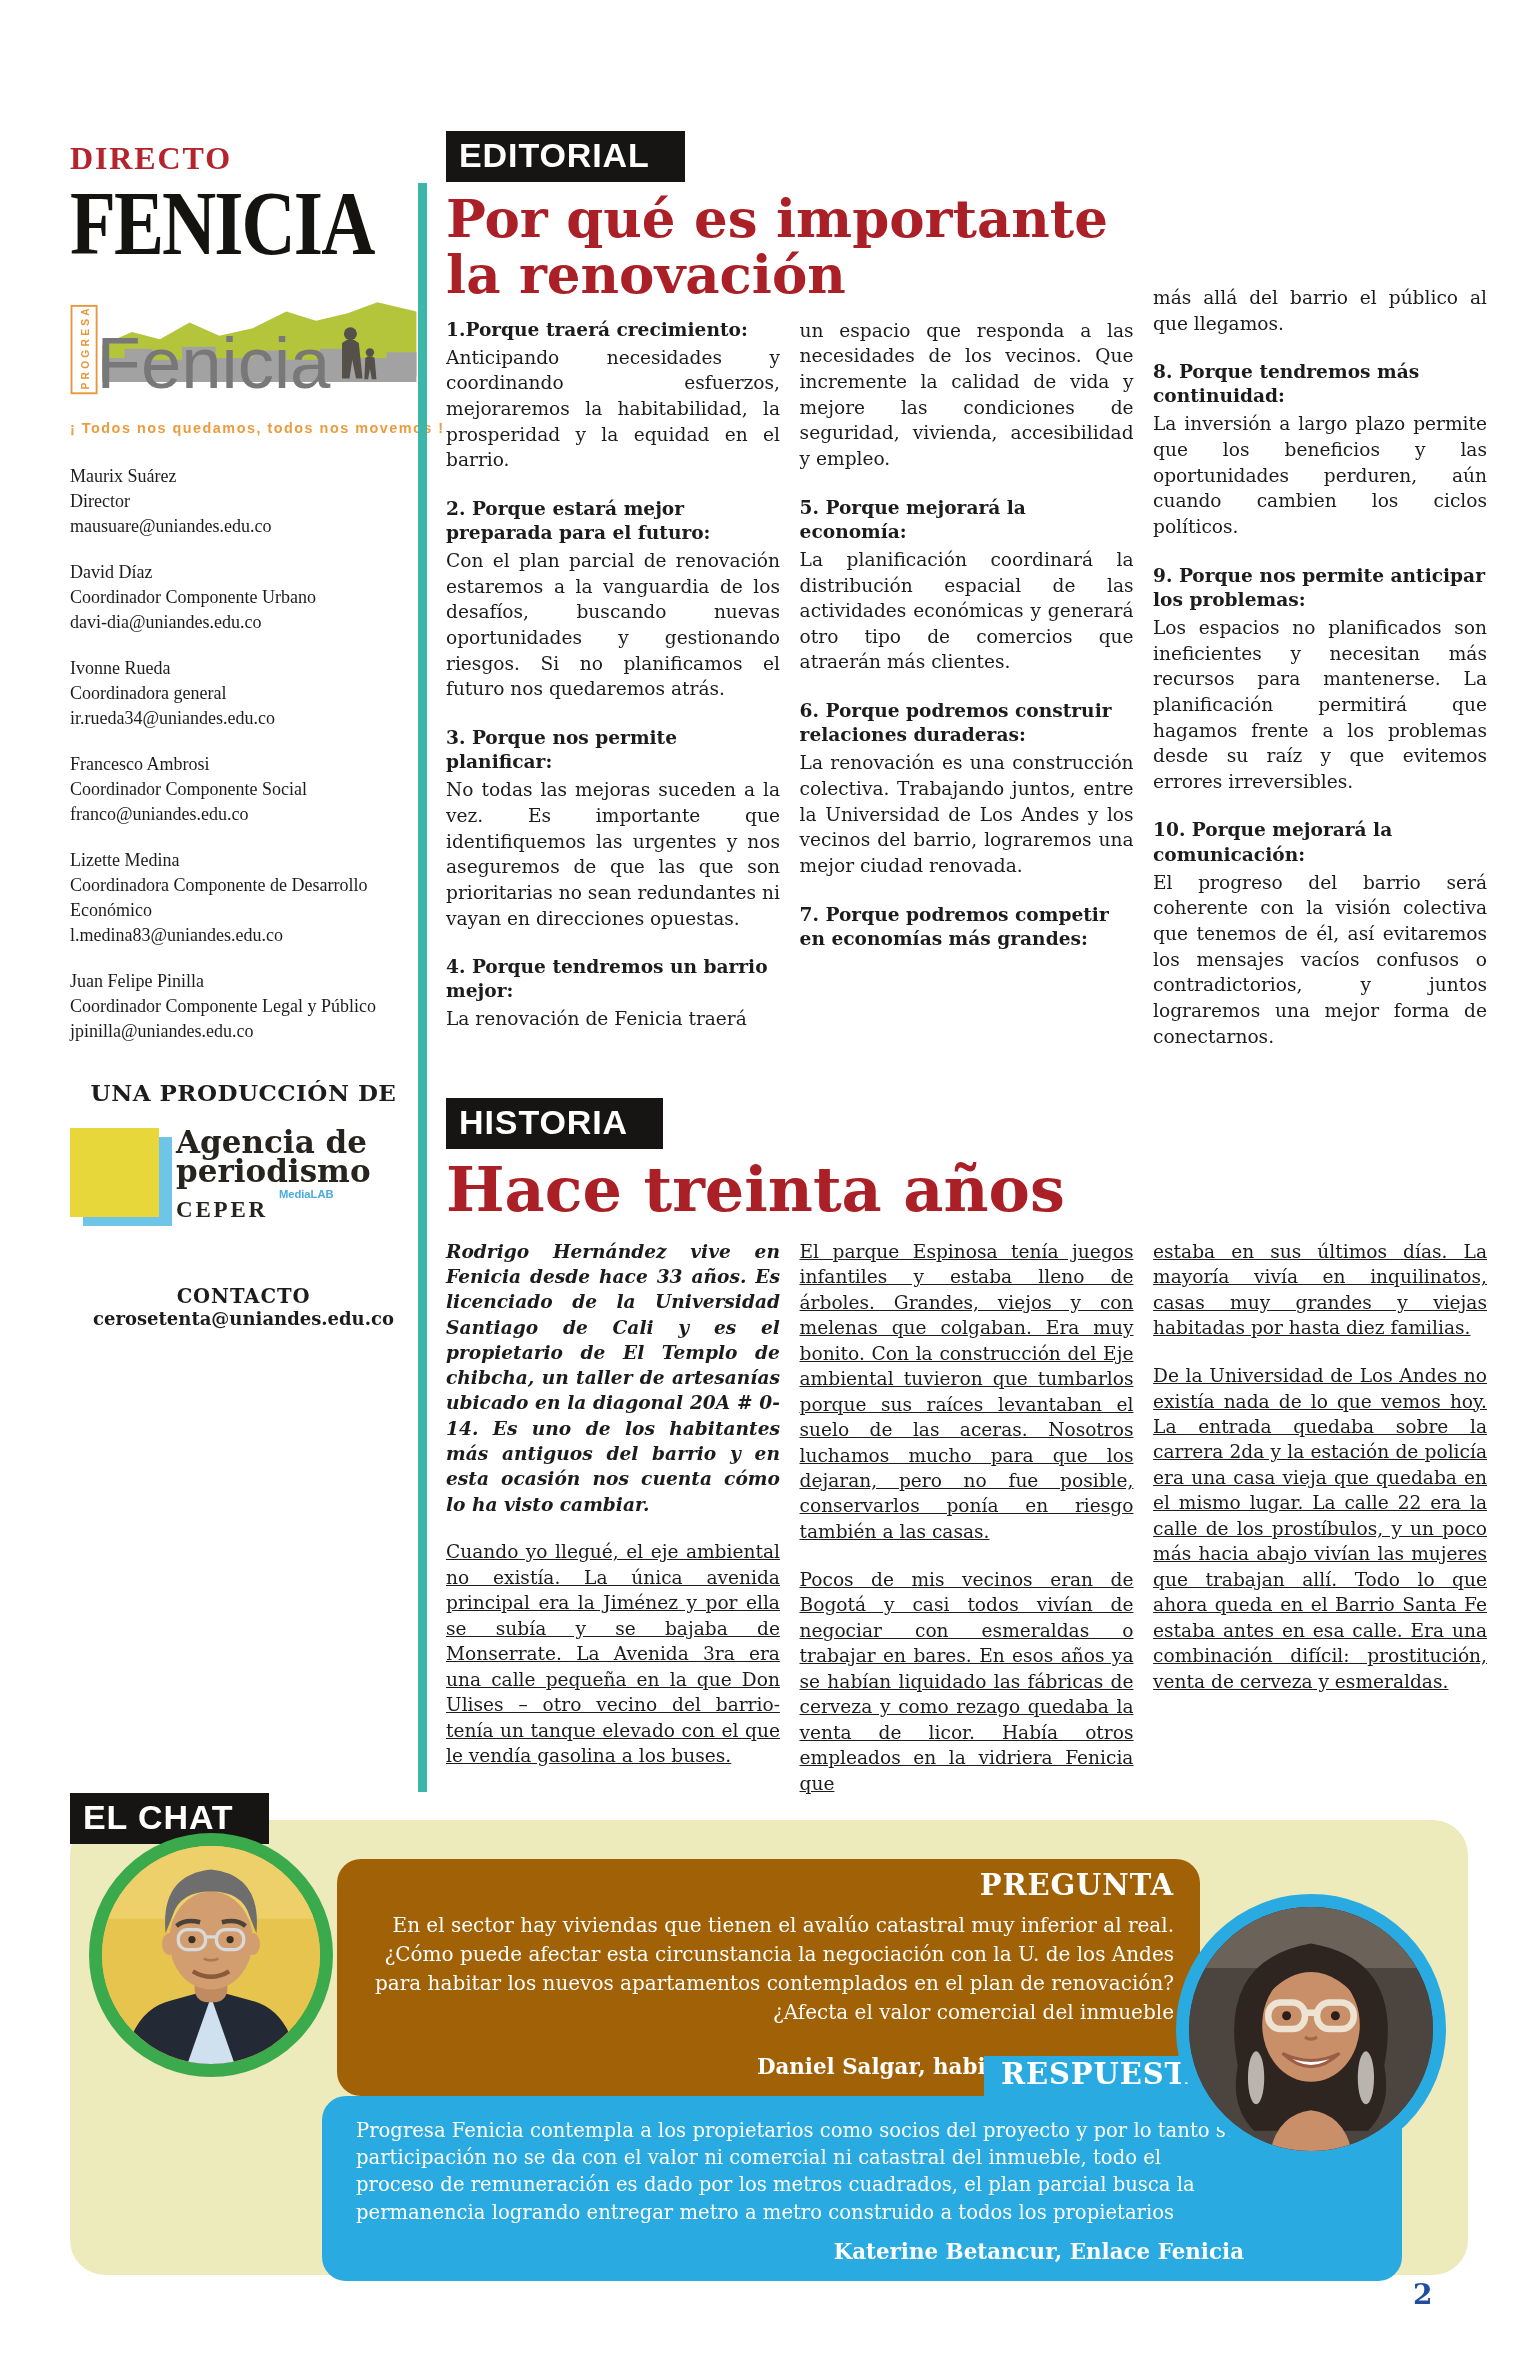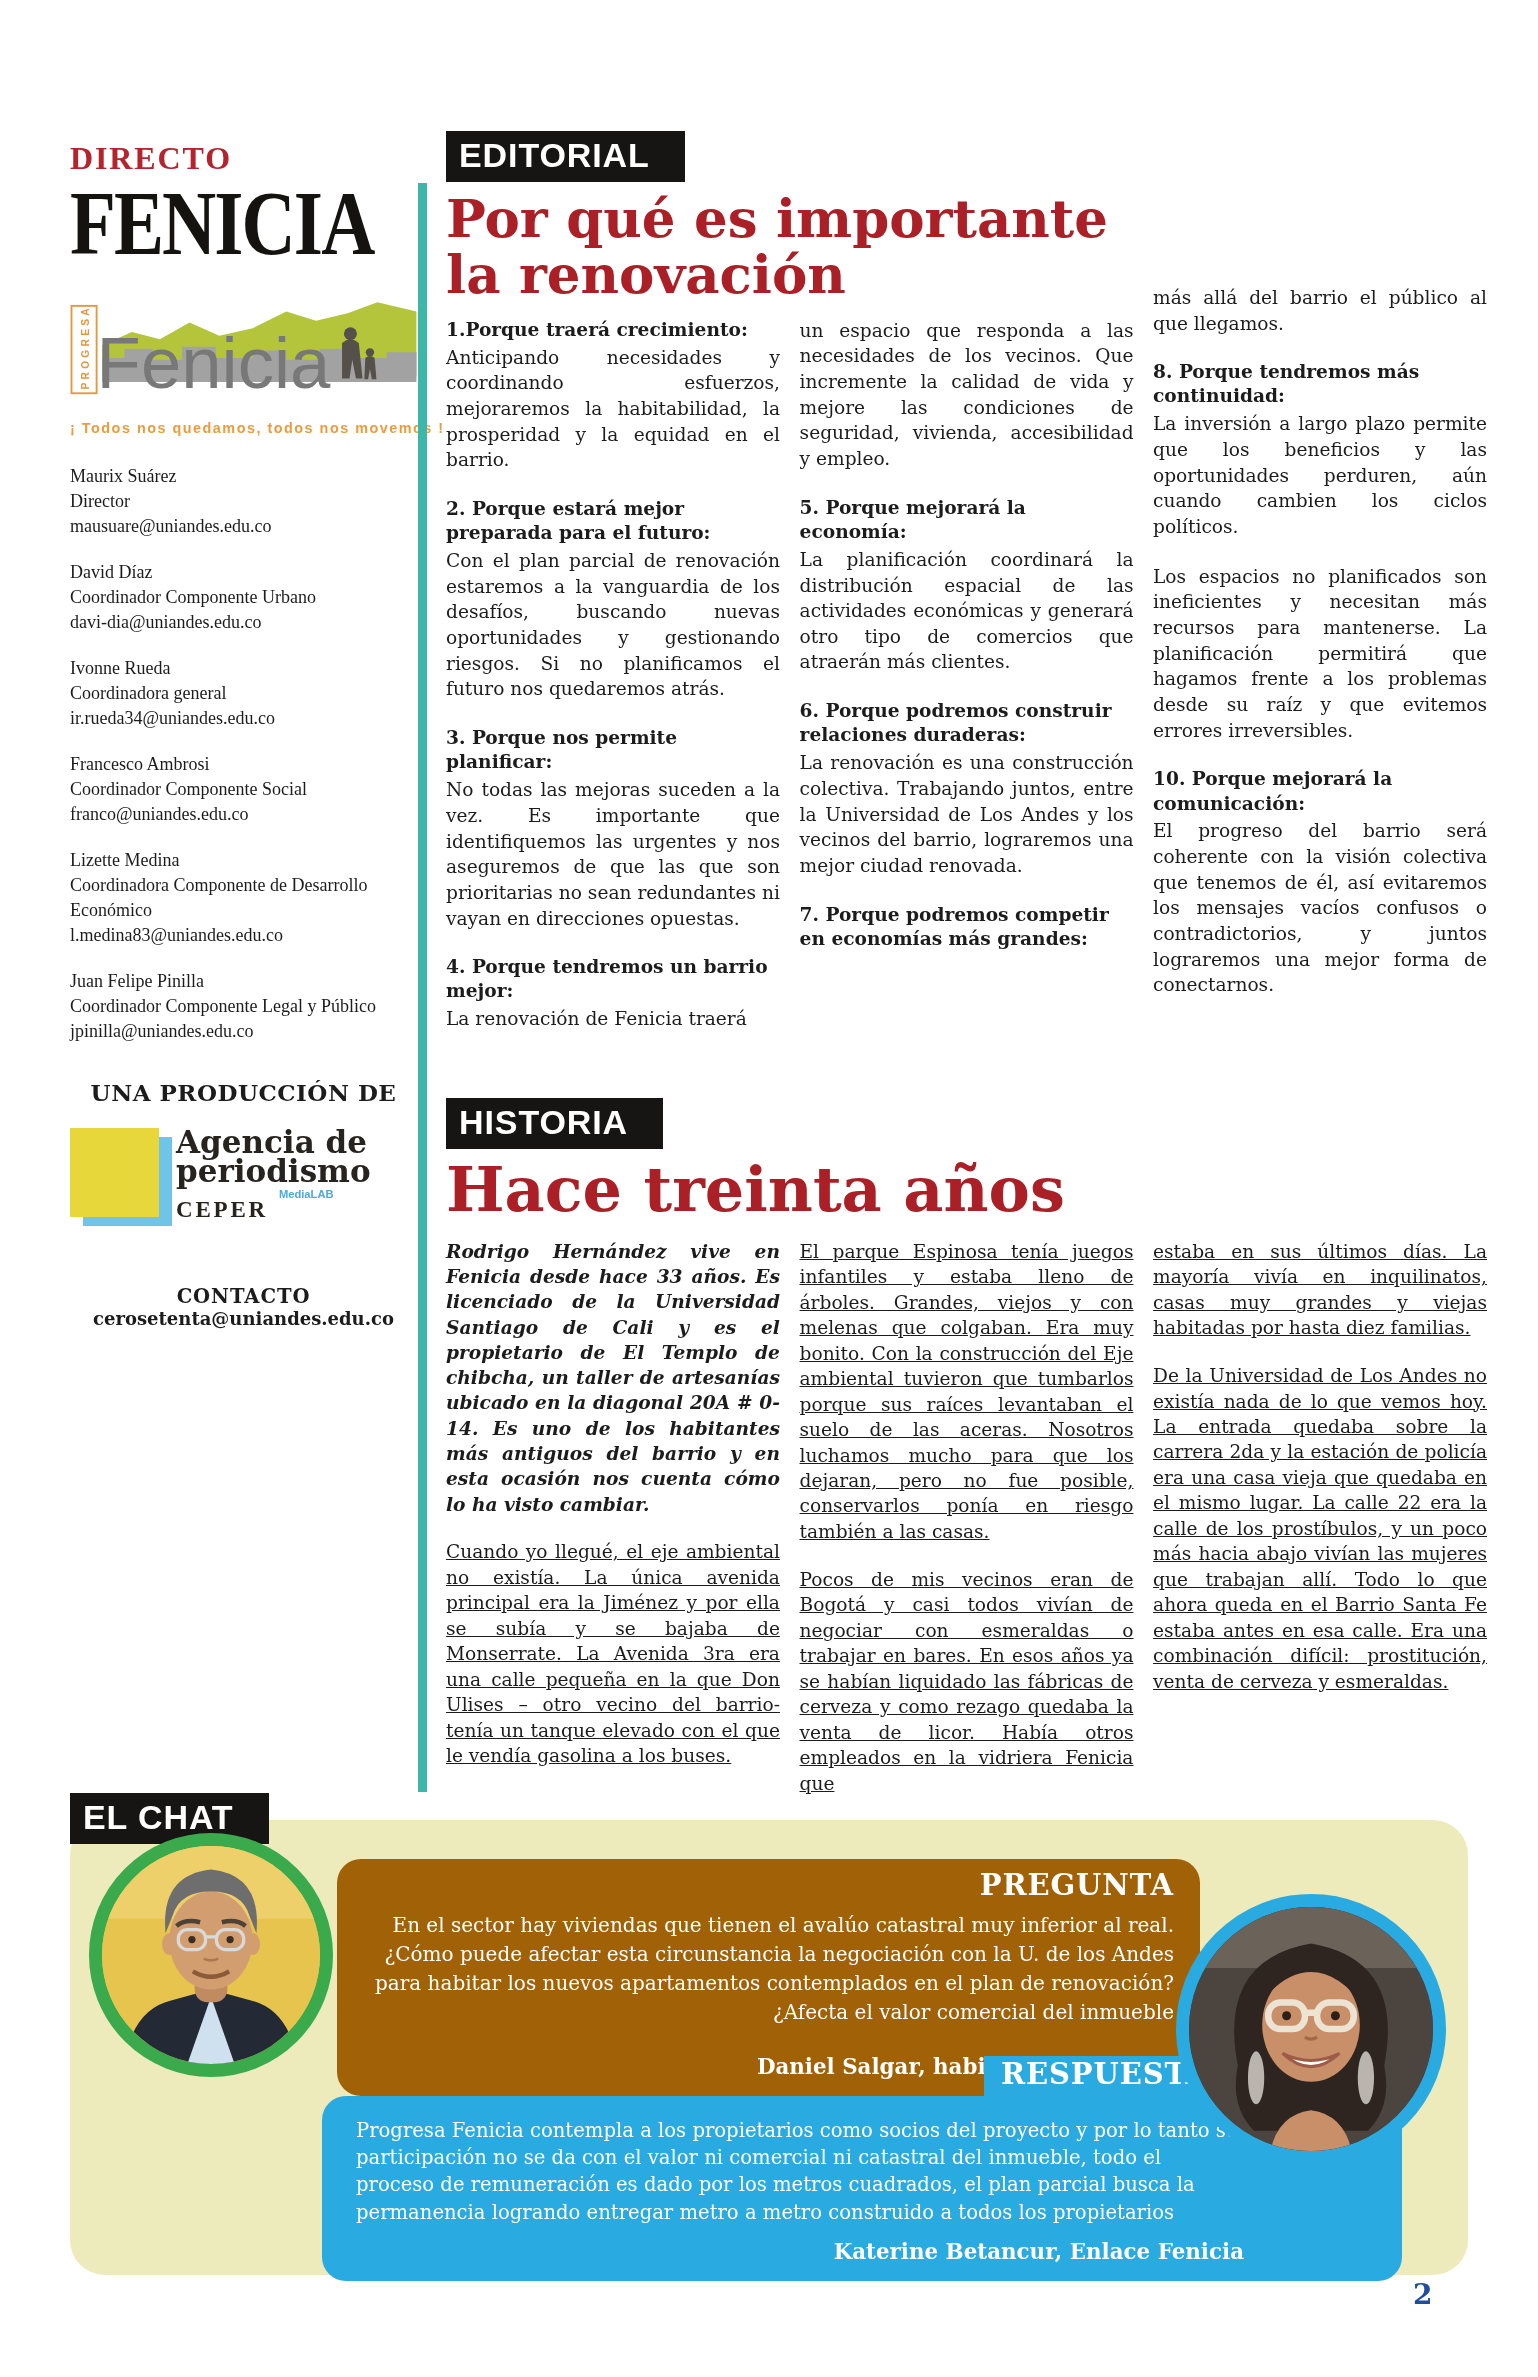--- a/index.html
+++ b/index.html
@@ -196,20 +196,21 @@
     </div>
     <div class="col ed-col3">
       <div class="block">
           <div class="btext">más allá del barrio el público al que llegamos.</div>
         </div>
       <div class="block">
           <div class="bhead">8. Porque tendremos más continuidad:</div>
           <div class="btext">La inversión a largo plazo permite que los beneficios y las oportunidades perduren, aún cuando cambien los ciclos políticos.</div>
         </div>
       <div class="block">
+          <div class="bhead">9. Porque nos permite anticipar los problemas:</div>
           <div class="btext">Los espacios no planificados son ineficientes y necesitan más recursos para mantenerse. La planificación permitirá que hagamos frente a los problemas desde su raíz y que evitemos errores irreversibles.</div>
         </div>
       <div class="block">
           <div class="bhead">10. Porque mejorará la comunicación:</div>
           <div class="btext">El progreso del barrio será coherente con la visión colectiva que tenemos de él, así evitaremos los mensajes vacíos confusos o contradictorios, y juntos lograremos una mejor forma de conectarnos.</div>
         </div>
     </div>
   </div>
 
   <div class="historia">

